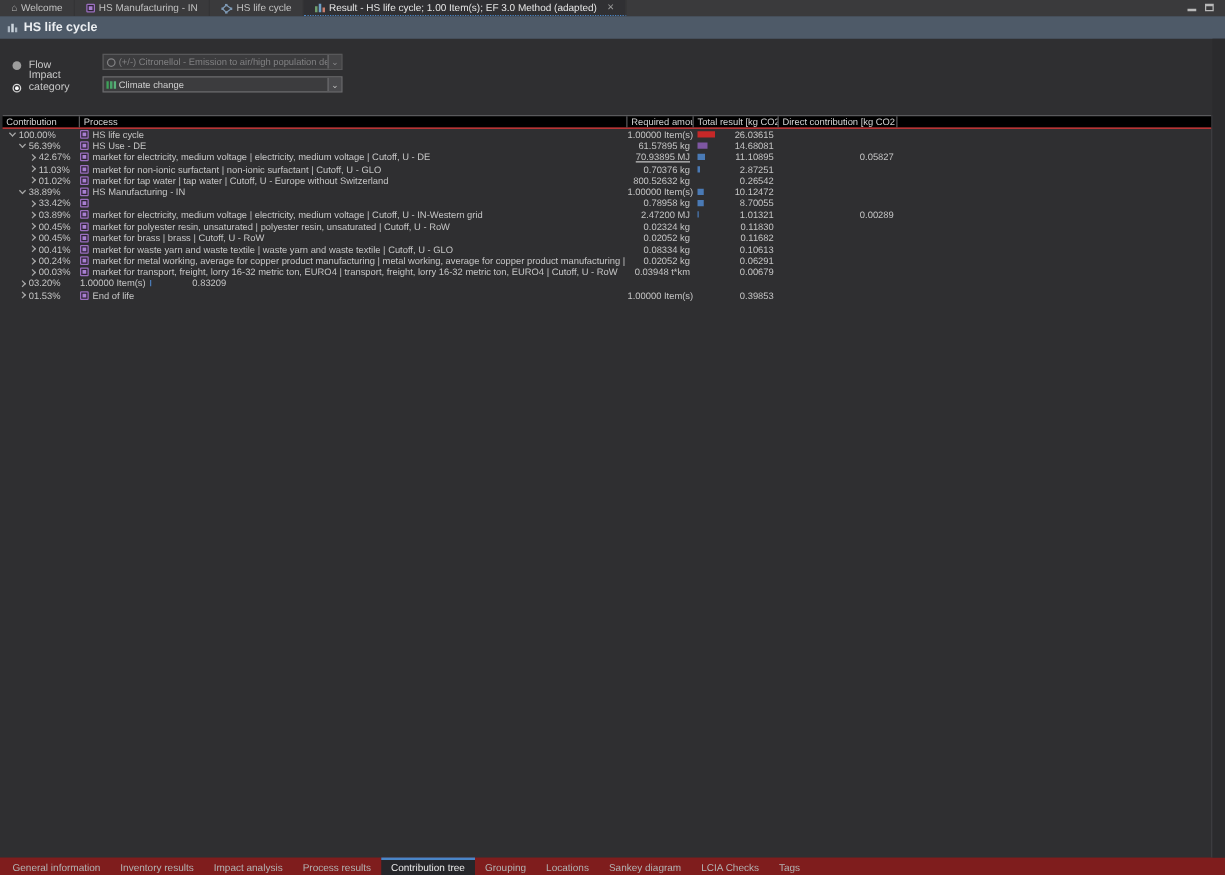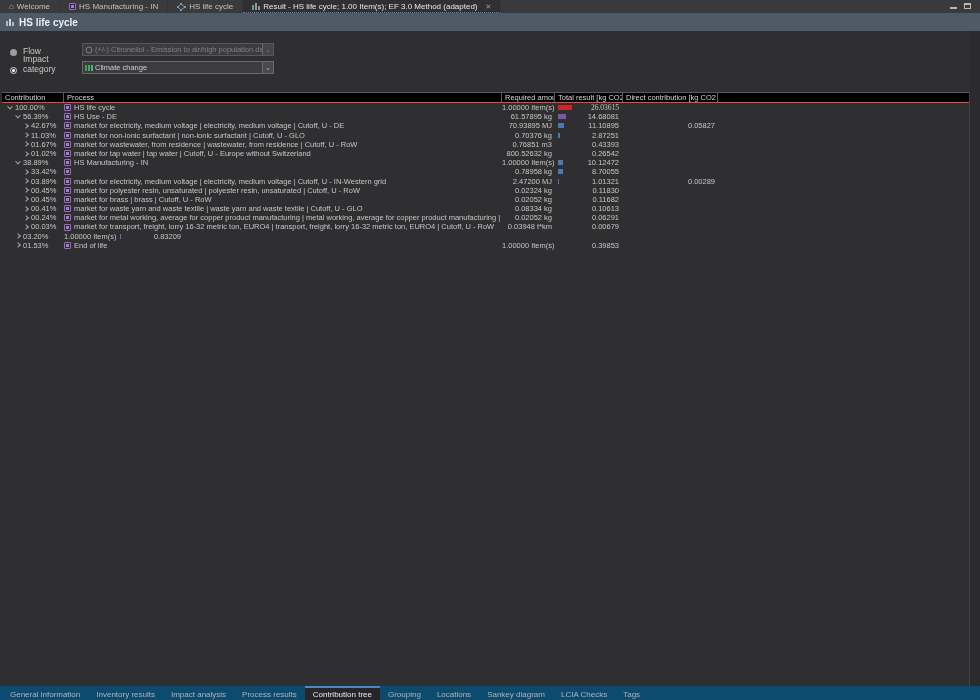--- a/index.html
+++ b/index.html
@@ -52,21 +52,21 @@
   .c-process{display:flex;align-items:center;gap:3px}
   .proc-ic{flex:0 0 auto;display:inline-block;width:7px;height:7px;border:1px solid #9b6fc0;border-radius:1px;background:#2e2435;position:relative}
   .proc-ic::before{content:"";position:absolute;left:1px;top:1px;width:3px;height:3px;background:#a87fd0}
   .num{text-align:right}
   .c-total{position:relative}
   .bar{position:absolute;left:3px;top:2px;height:5px}
   .tval{position:absolute;right:4px;top:0}
   .table-empty{flex:1 1 auto}
 
   
-  .bottombar{flex:0 0 14px;height:14px;background:#0c4a6e;display:flex;align-items:stretch;font-size:8px;color:#b3b3b3;padding-left:2px}
+  .bottombar{flex:0 0 14px;height:14px;background:#7f1d1d;display:flex;align-items:stretch;font-size:8px;color:#b3b3b3;padding-left:2px}
   .btab{display:flex;align-items:center;padding:0 8px;border-top:2px solid transparent;white-space:nowrap}
   .btab.active{background:#26262a;color:#e9e9e9;border-top:2px solid #4a86c8}
 
   .icon{display:inline-flex;align-items:center;justify-content:center}
   .g-home{font-size:8px;color:#b7b7b7;line-height:8px}
 </style>
 </head>
 <body>
 
 <div class="app">
@@ -172,21 +172,21 @@
           <div class="tr">
             <div class="td c-contrib" style="width: 62px; padding-left: 6px;">
               <span class="chev down"></span>
               <span>100.00%</span>
             </div>
             <div class="td c-process" style="width: 438px;">
               <span class="proc-ic"></span>
               <span>HS life cycle</span>
             </div>
             <div class="td num" style="width: 53px; padding-right: 3px;">1.00000 Item(s)</div>
-            <div class="td c-total" style="width: 68px; font-family: Liberation Serif, serif;">
+            <div class="td c-total" style="width: 68px;">
               <span class="bar" style="width: 14px; background: rgb(198, 40, 40);"></span>
               <span class="tval">26.03615</span>
             </div>
             <div class="td num" style="width: 95px; padding-right: 3px;"></div>
           </div>
           <div class="tr">
             <div class="td c-contrib" style="width: 62px; padding-left: 14px;">
               <span class="chev down"></span>
               <span>56.39%</span>
             </div>
@@ -203,55 +203,40 @@
           </div>
           <div class="tr">
             <div class="td c-contrib" style="width: 62px; padding-left: 22px;">
               <span class="chev right"></span>
               <span>42.67%</span>
             </div>
             <div class="td c-process" style="width: 438px;">
               <span class="proc-ic"></span>
               <span>market for electricity, medium voltage | electricity, medium voltage | Cutoff, U - DE</span>
             </div>
-            <div class="td num" style="width: 53px; padding-right: 3px;">70.93895 MJ</div>
+            <div class="td num" style="width: 53px; padding-right: 3px; text-decoration: underline;">70.93895 MJ</div>
             <div class="td c-total" style="width: 68px;">
               <span class="bar" style="width: 6px; background: rgb(74, 122, 181);"></span>
               <span class="tval">11.10895</span>
             </div>
             <div class="td num" style="width: 95px; padding-right: 3px;">0.05827</div>
           </div>
           <div class="tr">
             <div class="td c-contrib" style="width: 62px; padding-left: 22px;">
               <span class="chev right"></span>
               <span>11.03%</span>
             </div>
             <div class="td c-process" style="width: 438px;">
               <span class="proc-ic"></span>
               <span>market for non-ionic surfactant | non-ionic surfactant | Cutoff, U - GLO</span>
             </div>
             <div class="td num" style="width: 53px; padding-right: 3px;">0.70376 kg</div>
             <div class="td c-total" style="width: 68px;">
               <span class="bar" style="width: 2px; background: rgb(74, 122, 181);"></span>
               <span class="tval">2.87251</span>
-            </div>
-            <div class="td num" style="width: 95px; padding-right: 3px;"></div>
-          </div>
-          <div class="tr">
-            <div class="td c-contrib" style="width: 62px; padding-left: 22px;">
-              <span class="chev right"></span>
-              <span>01.67%</span>
-            </div>
-            <div class="td c-process" style="width: 438px;">
-              <span class="proc-ic"></span>
-              <span>market for wastewater, from residence | wastewater, from residence | Cutoff, U - RoW</span>
-            </div>
-            <div class="td num" style="width: 53px; padding-right: 3px;">0.76851 m3</div>
-            <div class="td c-total" style="width: 68px;">
-              <span class="tval">0.43393</span>
             </div>
             <div class="td num" style="width: 95px; padding-right: 3px;"></div>
           </div>
           <div class="tr">
             <div class="td c-contrib" style="width: 62px; padding-left: 22px;">
               <span class="chev right"></span>
               <span>01.02%</span>
             </div>
             <div class="td c-process" style="width: 438px;">
               <span class="proc-ic"></span>

